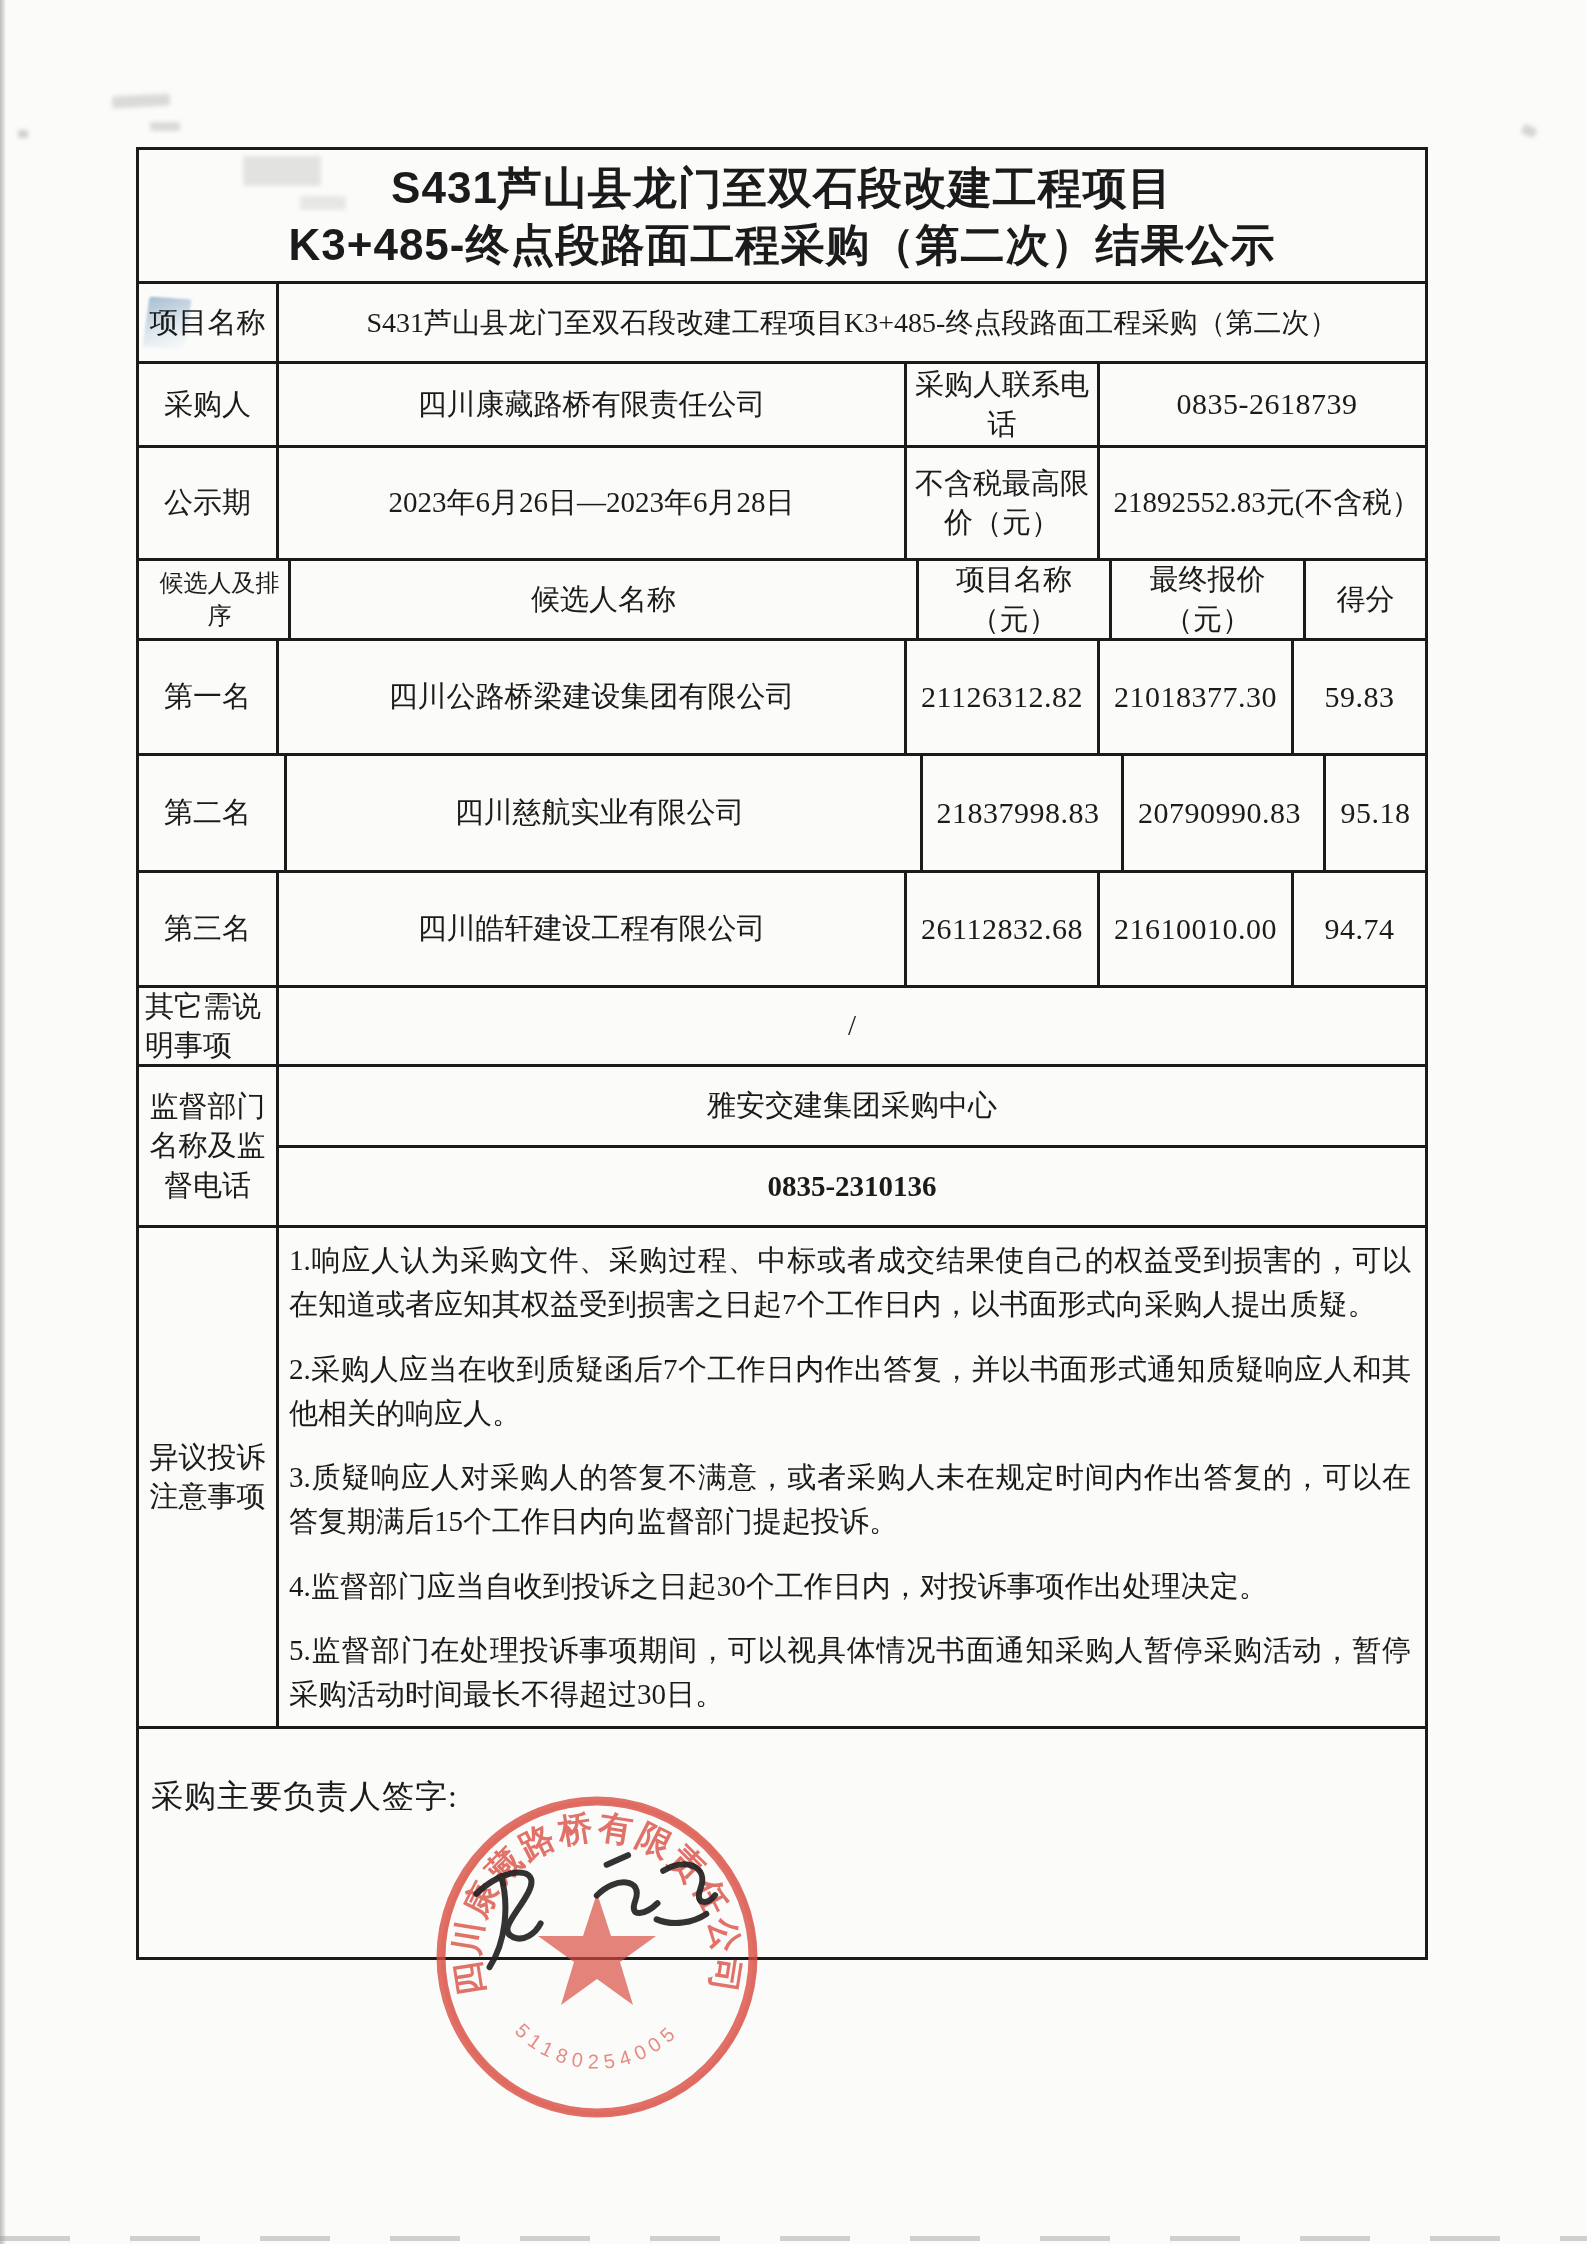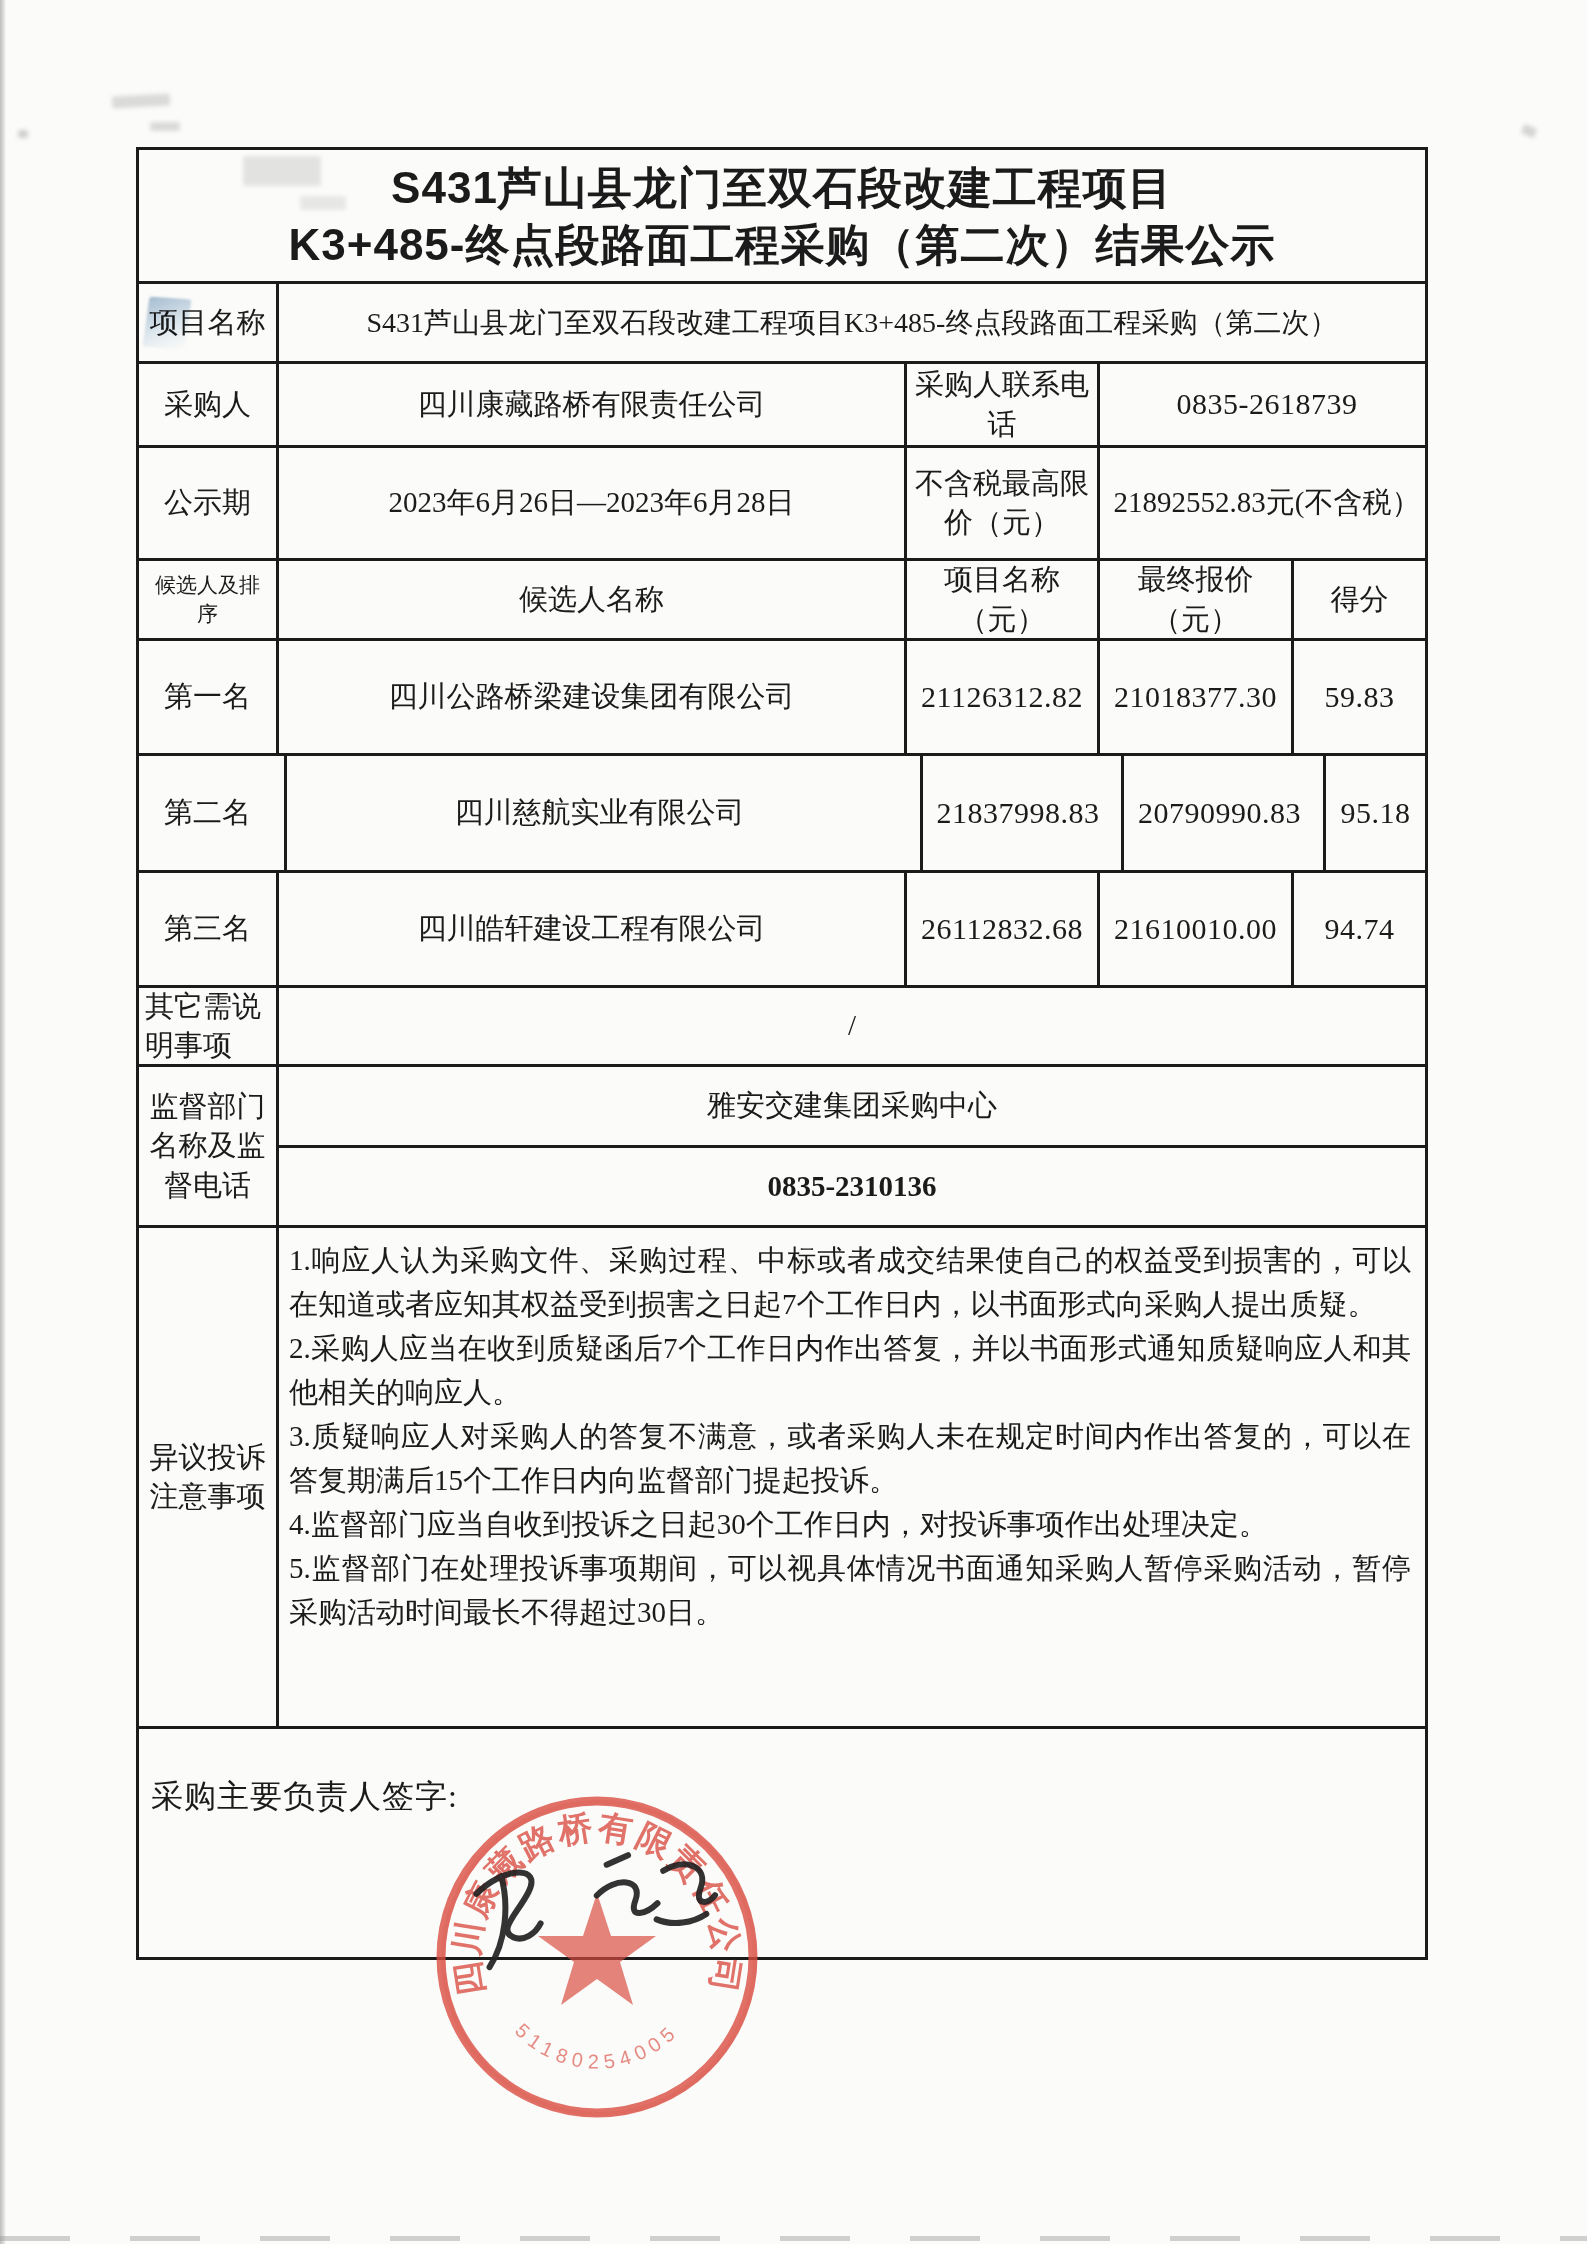--- a/index.html
+++ b/index.html
@@ -85,21 +85,21 @@
   .title-cell{
     flex:1;display:flex;flex-direction:column;align-items:center;justify-content:flex-end;
     font-family:var(--sans);font-weight:bold;font-size:44px;line-height:57px;
     padding-bottom:8px;letter-spacing:1px;
   }
   .left-val{justify-content:flex-start;text-align:left;}
   .superv-right{flex:1;display:flex;flex-direction:column;}
   .superv-sub{height:78px;display:flex;align-items:center;justify-content:center;font-size:29px;}
   .superv-sub + .superv-sub{border-top:3px solid var(--ink);height:80px;font-weight:bold;}
   .objection-body{
-    flex:1;display:flex;flex-direction:column;justify-content:flex-start;
+    flex:1;display:flex;flex-direction:column;justify-content:space-between;
     font-size:29px;line-height:44px;text-align:justify;
     padding:10px 14px 10px 10px;align-items:stretch;
   }
   .objection-body .para{text-align:justify;}
   .sign-cell{
     flex:1;display:flex;align-items:center;justify-content:flex-start;
     font-size:32px;padding-left:12px;letter-spacing:1px;
   }
   
   .stamp{position:absolute;left:432px;top:1792px;width:330px;height:330px;opacity:.88;}
@@ -142,21 +142,21 @@
 
 
     <div class="trow h-publicity">
       <div class="c lab w-rank">公示期</div>
       <div class="c val w-name">2023年6月26日—2023年6月28日</div>
       <div class="c lab w-c3">不含税最高限价（元）</div>
       <div class="c val w-c45">21892552.83元(不含税）</div>
     </div>
 
     <div class="trow h-chead">
-      <div class="c lab w-rank" style="font-size:21px;">候选人及排序</div>
+      <div class="c lab w-rank" style="font-size:24px;margin-left:12px;">候选人及排序</div>
       <div class="c lab w-name">候选人名称</div>
       <div class="c lab w-c3">项目名称（元）</div>
       <div class="c lab w-c4">最终报价（元）</div>
       <div class="c lab w-c5">得分</div>
     </div>
 
     <div class="trow h-cand1">
       <div class="c lab w-rank">第一名</div>
       <div class="c val w-name">四川公路桥梁建设集团有限公司</div>
       <div class="c num w-c3">21126312.82</div>

